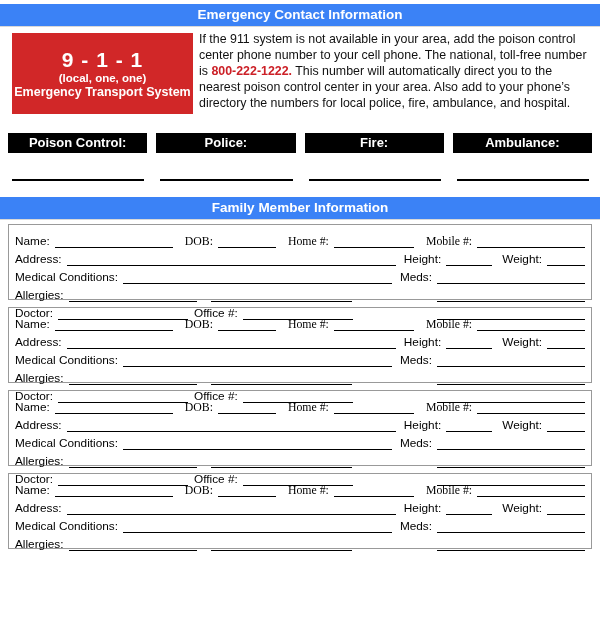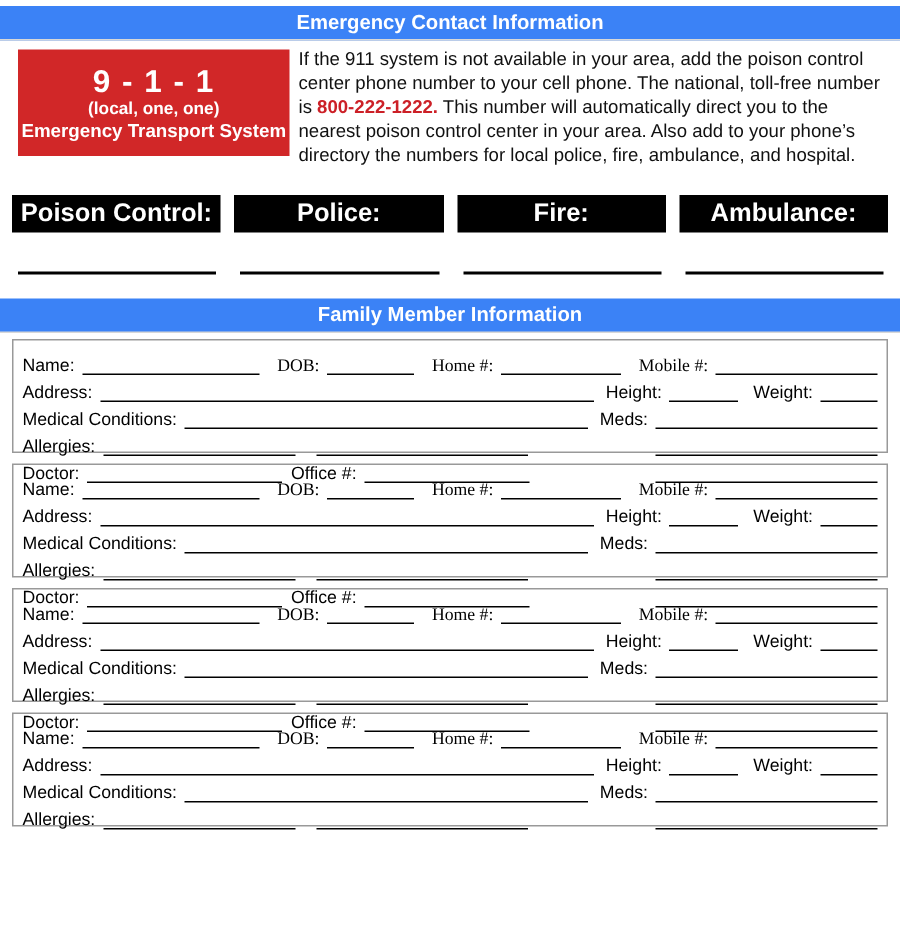--- a/index.html
+++ b/index.html
@@ -17,40 +17,40 @@
     text-align: center;
     padding: 3px 0 4px;
     border-bottom: 1.5px solid #d8d8d8;
   }
   .header-bar { margin-top: 4px; }
   .family-bar { margin-top: 16px; }
 
   
   .intro { display: flex; margin: 6px 8px 0 12px; align-items: flex-start; }
   .red-box {
-    width: 181px; height: 71px; flex: 0 0 181px;
+    width: 181px; height: 81px; flex: 0 0 181px;
     background: #d12728; color: #fff;
     display: flex; flex-direction: column; align-items: center; justify-content: center;
     text-align: center; line-height: 1.12;
   }
   .red-box .num   { font-weight: bold; font-size: 21px; letter-spacing: 1px; }
   .red-box .words { font-weight: bold; font-size: 11.5px; }
   .red-box .sub   { font-weight: bold; font-size: 12.5px; }
   .intro-text {
     flex: 1; padding-left: 6px; margin-top: -2px;
     font-size: 12.4px; line-height: 16px; color: #111;
   }
   .phone-red { font-weight: bold; }
 
   
   .contacts-row { display: flex; gap: 9px; margin: 19px 8px 0; }
   .contact-col { flex: 1; }
   .contact-bar {
     background: #000; color: #fff;
-    font-weight: bold; font-size: 17px;
+    font-weight: bold; font-size: 13px;
     text-align: center; padding: 2px 0 3px;
   }
   .contact-line { border-bottom: 2px solid #000; height: 0; margin: 26px 3px 0 4px; }
 
   
   .member-list { margin: 0 8px; }
   .member-box {
     border: 1px solid #999;
     margin-top: 4px;
     padding: 5px 6px 4px;

